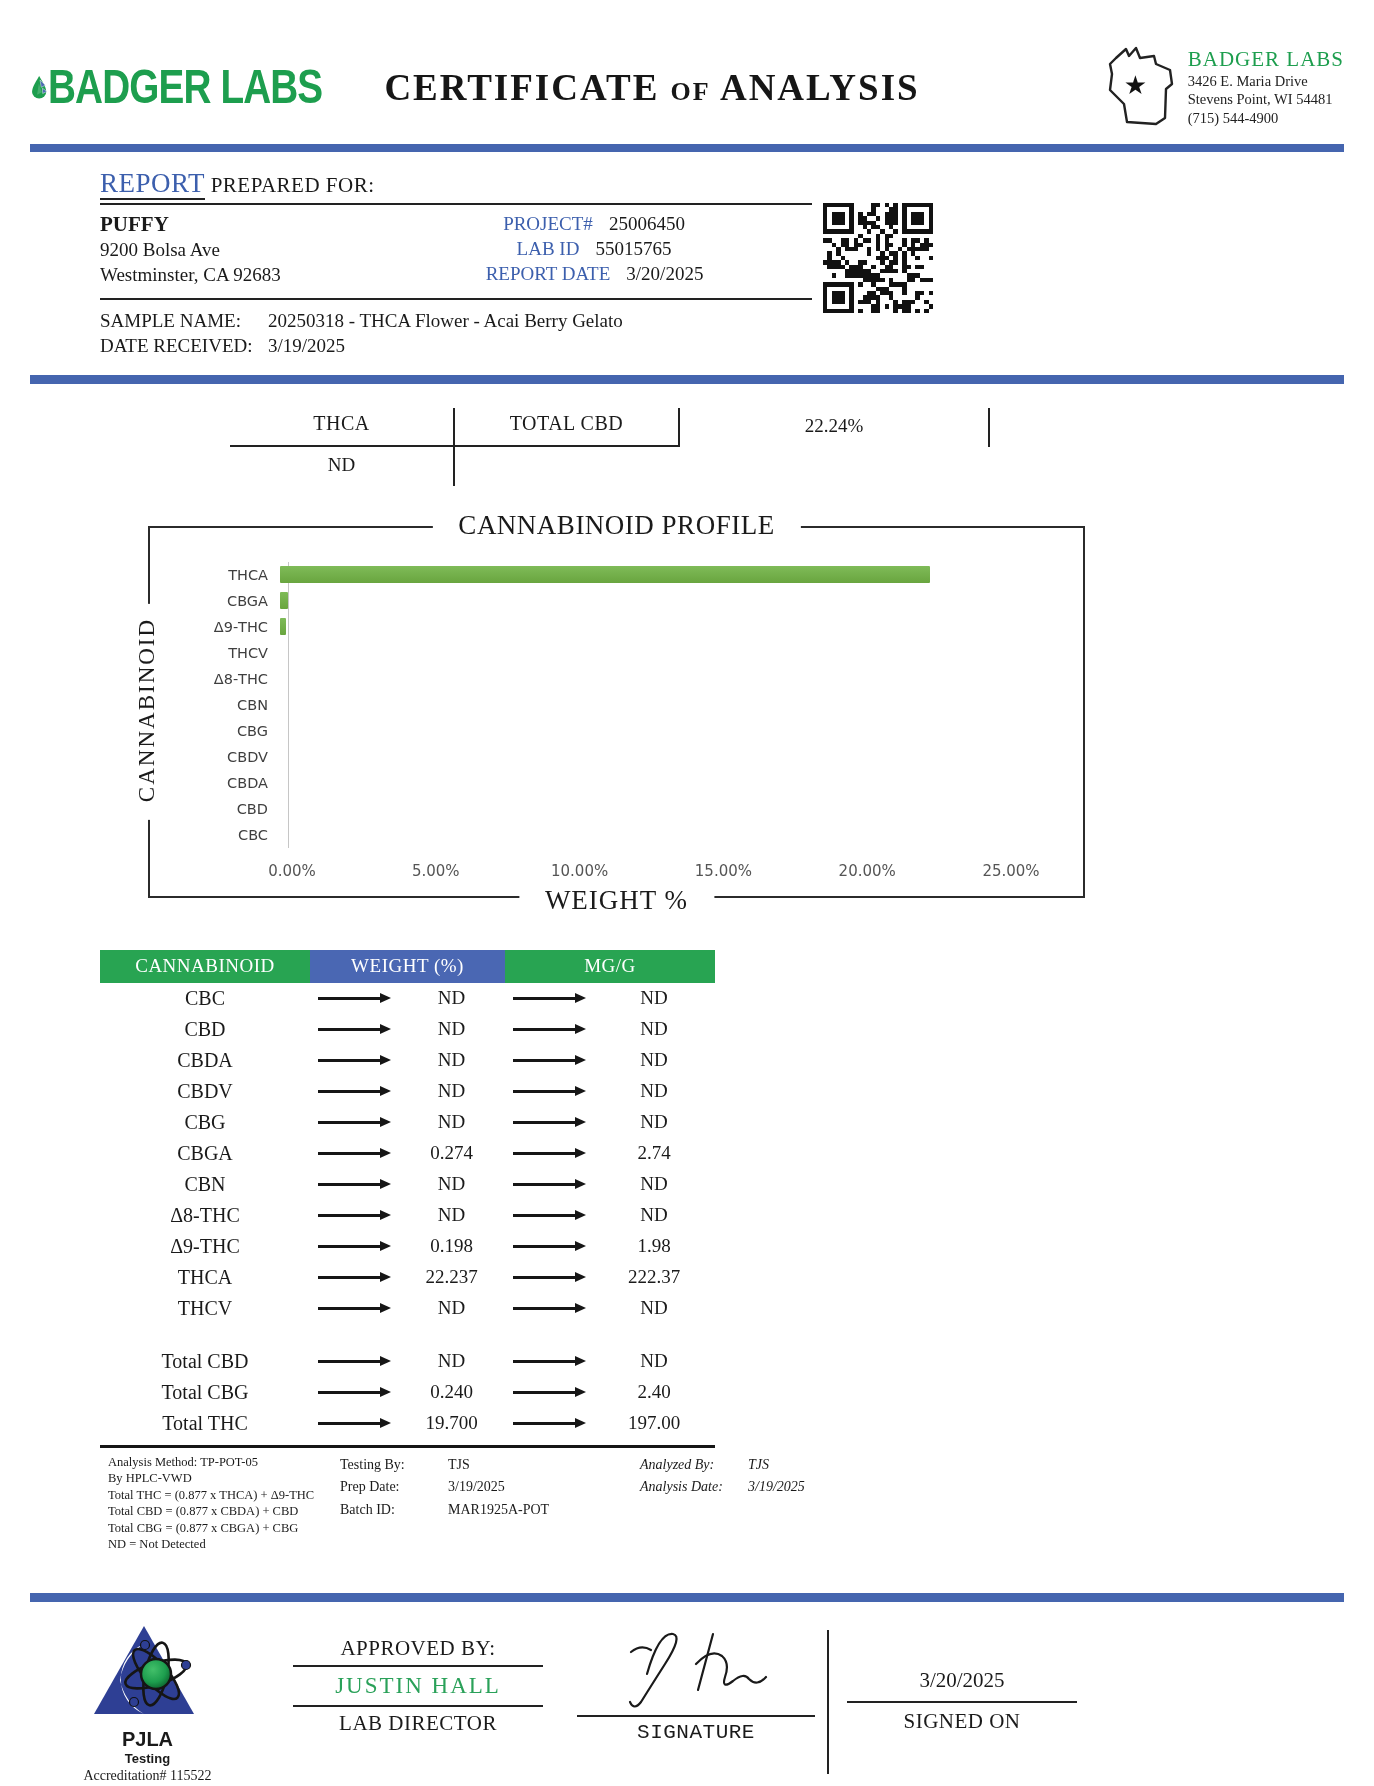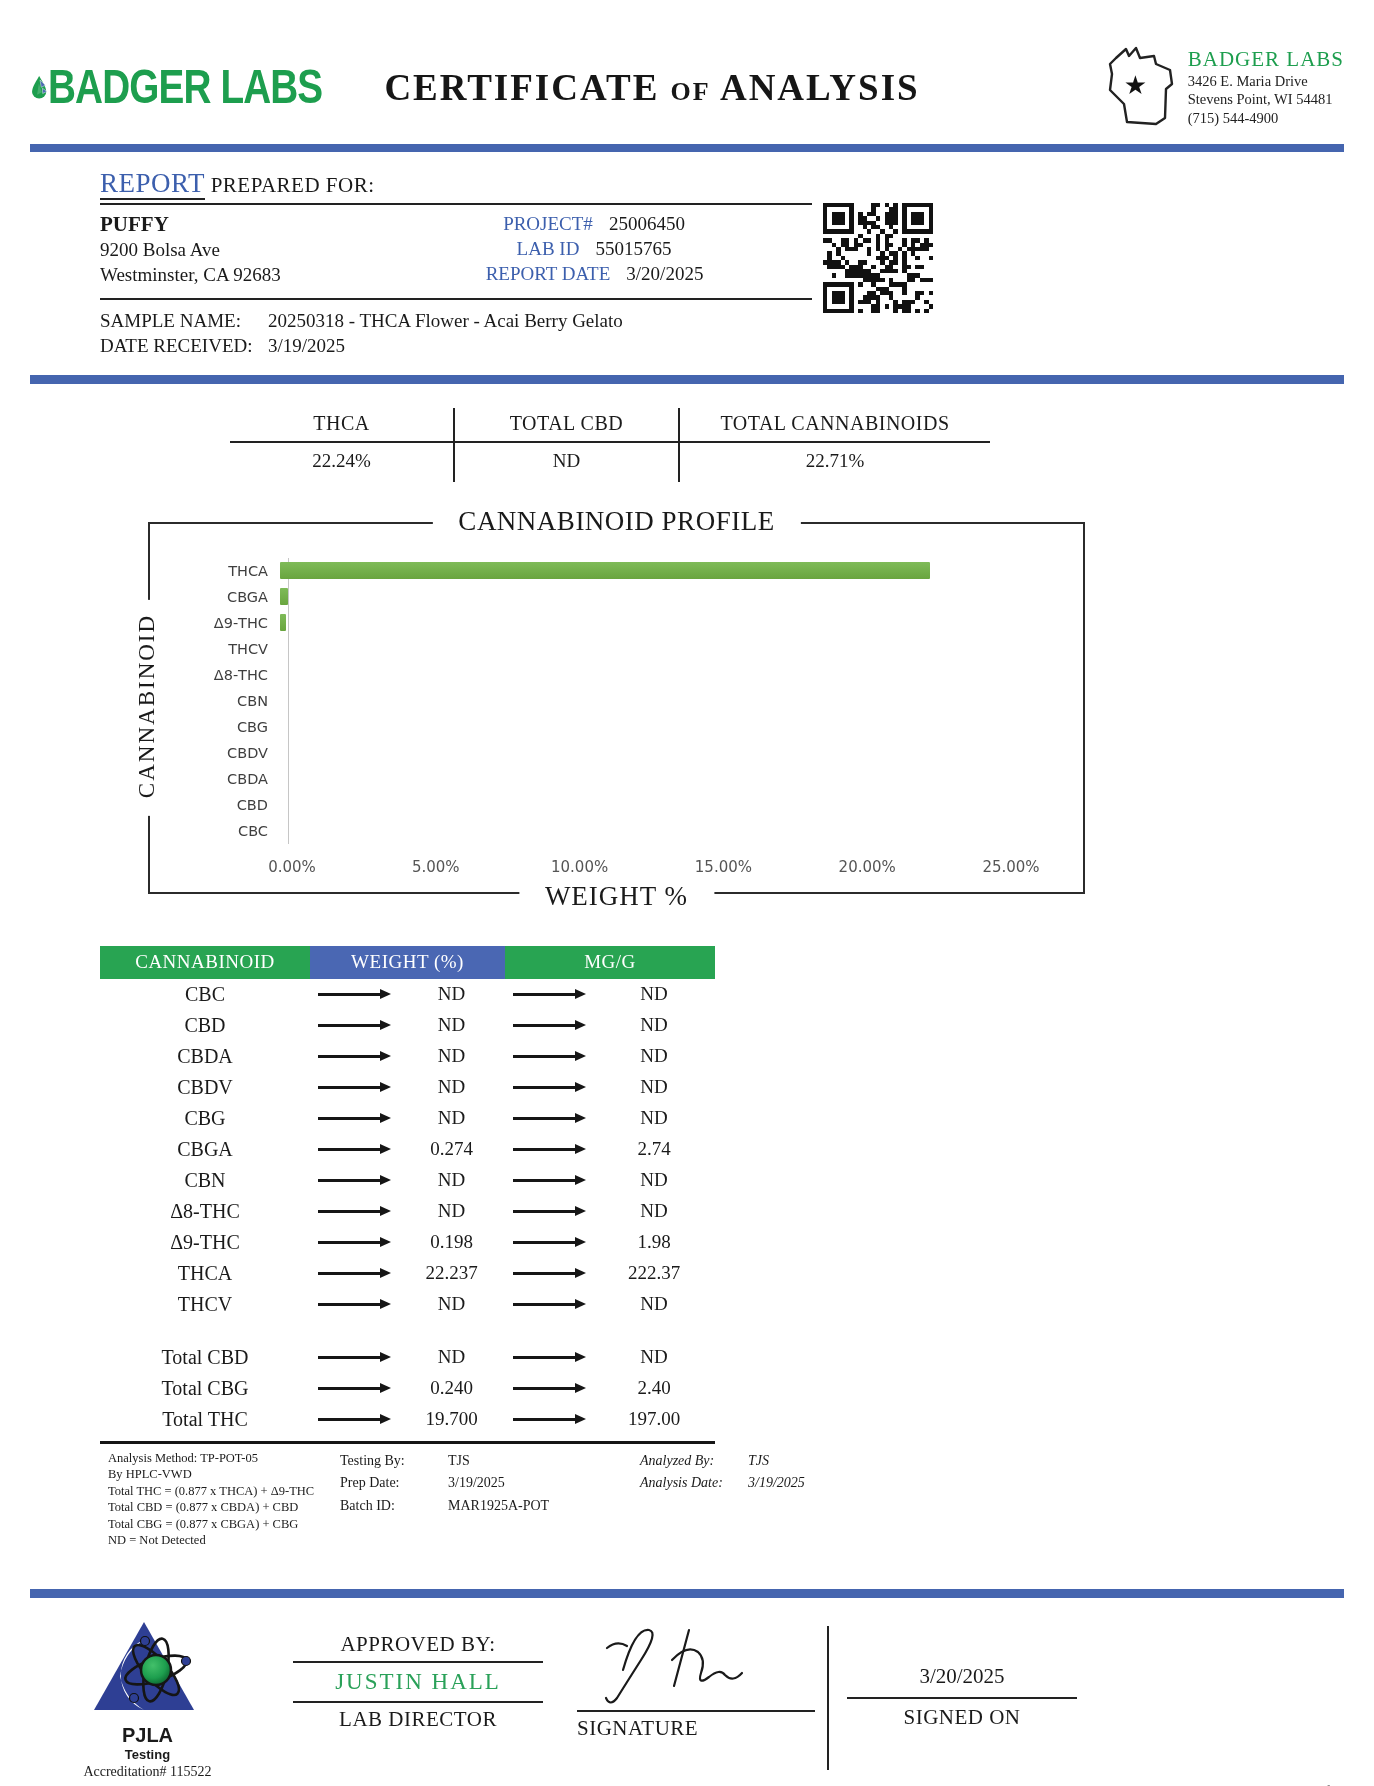--- a/index.html
+++ b/index.html
@@ -103,21 +103,21 @@
   .approval { display:flex; margin:20px 30px 0 30px; align-items:flex-start; }
   .pjla { width:235px; text-align:center; }
   .pjla .pjla-name { font-family:"Liberation Sans", sans-serif; font-weight:bold; font-size:20px; margin-top:2px; }
   .pjla .pjla-sub { font-family:"Liberation Sans", sans-serif; font-weight:bold; font-size:13px; }
   .pjla .accr { font-size:14px; margin-top:2px; }
   .approved { width:250px; margin-left:28px; text-align:center; margin-top:14px; }
   .approved .line { border-top:2.5px solid #222; margin:4px 0; }
   .approved .ab { font-size:21px; letter-spacing:.5px; }
   .approved .nm { color:#2aa159; font-size:23px; letter-spacing:2px; padding:2px 0; }
   .approved .ttl { font-size:21px; margin-top:4px; letter-spacing:.5px; }
-  .sigblock { width:238px; margin-left:34px; margin-top:0; }
+  .sigblock { width:238px; margin-left:34px; text-align:center; margin-top:0;font-family:Liberation Mono, monospace; }
   .sigblock .line { border-top:2.5px solid #222; margin:2px 0 4px 0; }
   .sigblock .cap, .dateblock .cap { font-size:21px; letter-spacing:.5px; }
   .dateblock { width:250px; margin-left:12px; border-left:2px solid #222; padding:14px 0 40px 18px; text-align:center; margin-top:8px; }
   .dateblock .dt { font-size:21px; padding:24px 0 8px 0; }
   .dateblock .line { border-top:2.5px solid #222; margin:0 0 6px 0; }
 
   .pagenum { text-align:right; margin:2px 34px 0 0; font-size:13.5px; }
   .dbl-rule { margin:2px 0 0 0; height:6px; border-top:3px solid #1a1a1a; border-bottom:2px solid #1a1a1a; }
 </style>
 </head>
@@ -414,24 +414,22 @@
           </svg>
       </div>
     </div>
   </div>
 
   <div class="blue-band band-2"></div>
 
   <div class="summary">
     <div class="sum-cell sum-h bord-r">THCA</div>
     <div class="sum-cell sum-h bord-r">TOTAL CBD</div>
-    <div class="sum-cell sum-h">TOTAL CANNABINOIDS</div>
     <div class="sum-cell sum-v bord-r">22.24%</div>
     <div class="sum-cell sum-v bord-r">ND</div>
-    <div class="sum-cell sum-v">22.71%</div>
   </div>
 
   <div class="chartbox">
     <div class="chart-title">CANNABINOID PROFILE</div>
     <div class="chart-ylabel-wrap">
       <span class="chart-ylabel">CANNABINOID</span>
     </div>
     <div class="plot">
       <div class="zero-line"></div>
 

